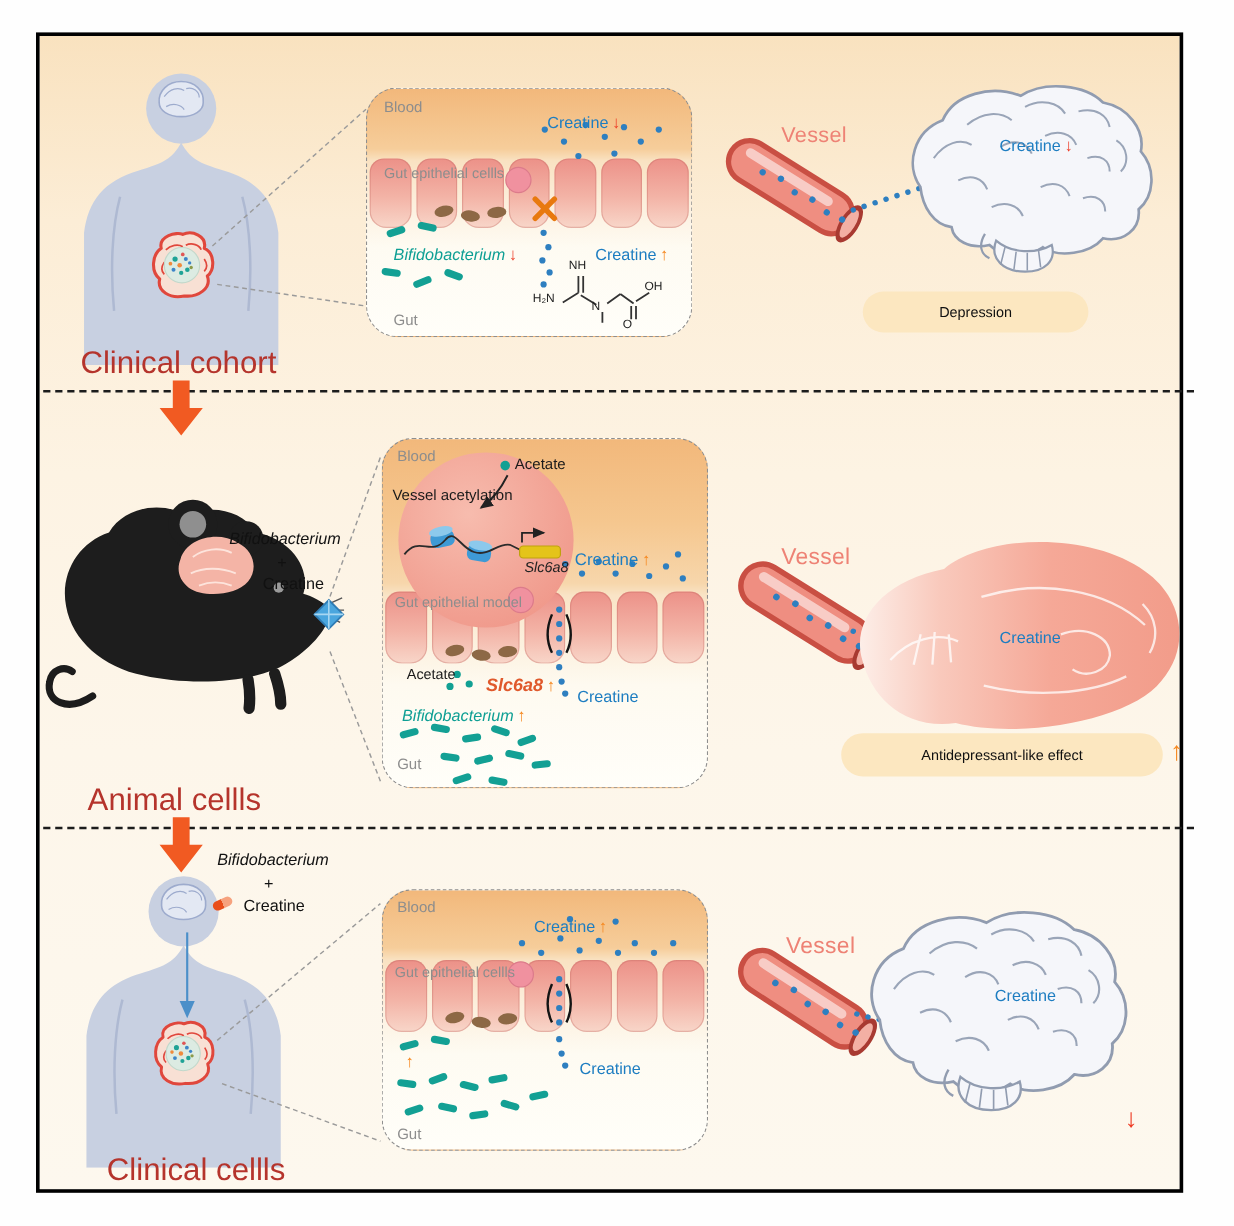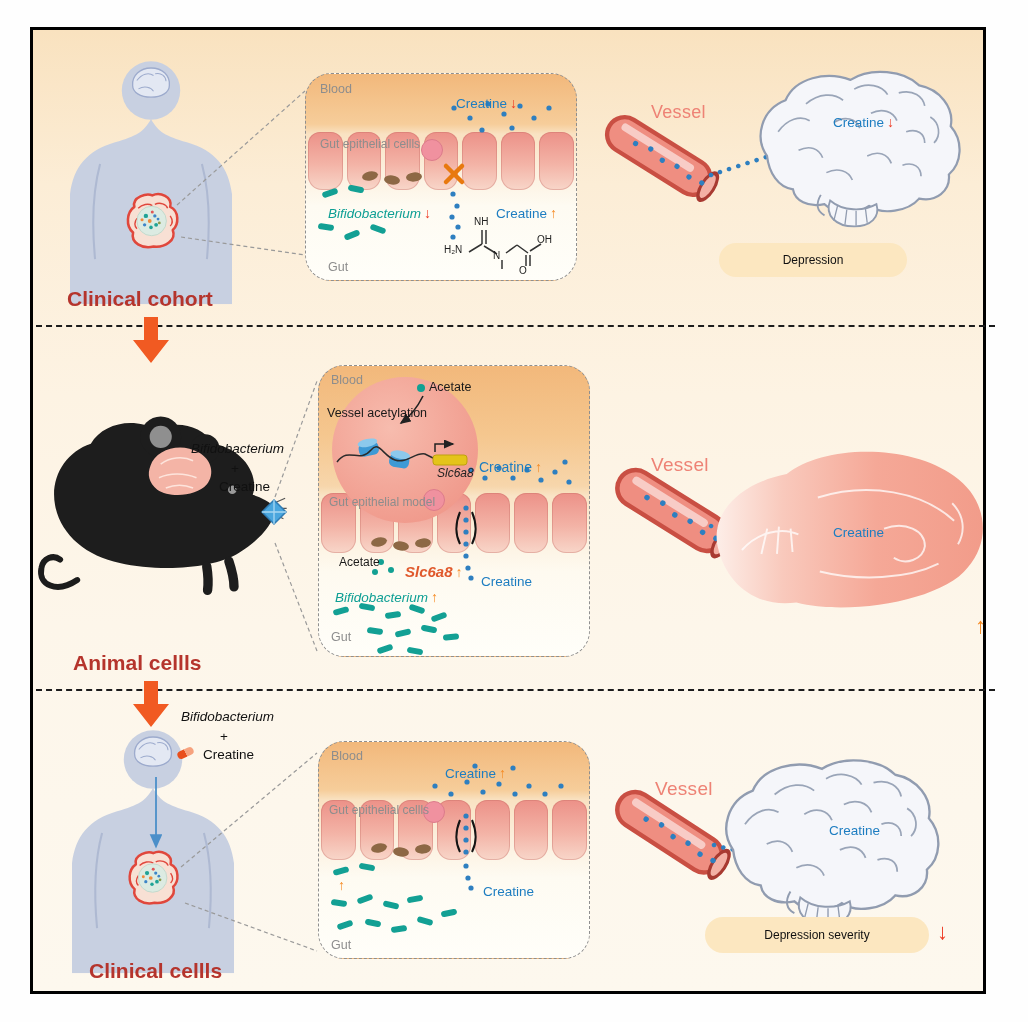--- a/index.html
+++ b/index.html
@@ -25,21 +25,21 @@
   .teal{color:#0e9f94;font-style:italic;font-size:13.5px}
   .blk{color:#1a1a1a;font-size:12.5px}
   .it{font-style:italic}
   .arr{font-weight:bold;font-size:14px;margin-left:3px}
   .up{color:#f6881f}
   .dn{color:#ee3b24}
   .bigarr{position:absolute;font-weight:bold;font-size:22px}
   .ves{position:absolute;color:#ee8275;font-size:18px;font-weight:500;letter-spacing:.3px}
   .pill{position:absolute;background:#fce7c0;border-radius:18px;display:flex;align-items:center;justify-content:center;
         font-size:12px;color:#101010}
-  .ttl{position:absolute;font-size:21px;font-weight:bold;color:#b5342c}
+  .ttl{position:absolute;font-size:26px;font-weight:normal;color:#b5342c}
   .mol{position:absolute;font-size:10px;color:#222}
   .treat{position:absolute;font-size:13.5px;color:#111}
   .slc-lab{color:#e0592c;font-style:italic;font-weight:bold;font-size:15px}
   .gene-lab{color:#222;font-style:italic;font-size:12px}
   .capsule{position:absolute;width:17px;height:8px;border-radius:4px;
            background:linear-gradient(90deg,#e94e1b 50%,#f6a27e 50%);transform:rotate(-24deg)}
 </style>
 </head>
 <body>
 
@@ -352,20 +352,23 @@
 
     <svg class="abs" style="left:670px;top:478px" width="150" height="60">
       <path d="M8,18 C45,32 90,40 138,42" stroke="#2e7fc0" stroke-width="4.5" stroke-dasharray="0.1 9.5" stroke-linecap="round" fill="none"></path>
     </svg>
 
     <svg class="abs" style="left:670px;top:405px" width="292" height="195" viewBox="0 0 300 200">
         <use href="#sym-mousebrain"></use>
       </svg>
     <div class="lab" style="left:800px;top:493px"><span class="blue">Creatine</span></div>
 
+    <div class="pill" style="left:668px;top:581px;width:268px;height:36px">
+        <span>Antidepressant-like effect</span>
+      </div>
     <div class="bigarr up" style="left:942px;top:583px">↑</div>
 
     <div class="ttl" style="left:40px;top:621px"><span>Animal cellls</span></div>
   </div>
 
   <div class="divider" style="left:3px;top:659px;width:959px"></div>
   <svg class="abs" style="left:100px;top:651px" width="36" height="46">
     <polygon points="11,0 25,0 25,23 36,23 18,46 0,23 11,23" fill="#f15a22"></polygon>
   </svg>
 
@@ -463,21 +466,18 @@
 
     <svg class="abs" style="left:675px;top:799px" width="130" height="36">
       <path d="M6,16 C40,26 80,28 124,20" stroke="#2e7fc0" stroke-width="4.5" stroke-dasharray="0.1 9.5" stroke-linecap="round" fill="none"></path>
     </svg>
 
     <svg class="abs" style="left:672px;top:723px" width="248" height="178" viewBox="0 0 250 180">
         <use href="#sym-brain"></use>
       </svg>
     <div class="lab" style="left:796px;top:791px"><span class="blue">Creatine</span></div>
 
-    <div class="pill" style="left:672px;top:887px;width:224px;height:36px">
-        <span>Depression severity</span>
-      </div>
     <div class="bigarr dn" style="left:904px;top:889px">↓</div>
 
     <div class="ttl" style="left:56px;top:929px"><span>Clinical cellls</span></div>
   </div>
 
 </div>
 
 </body></html>

